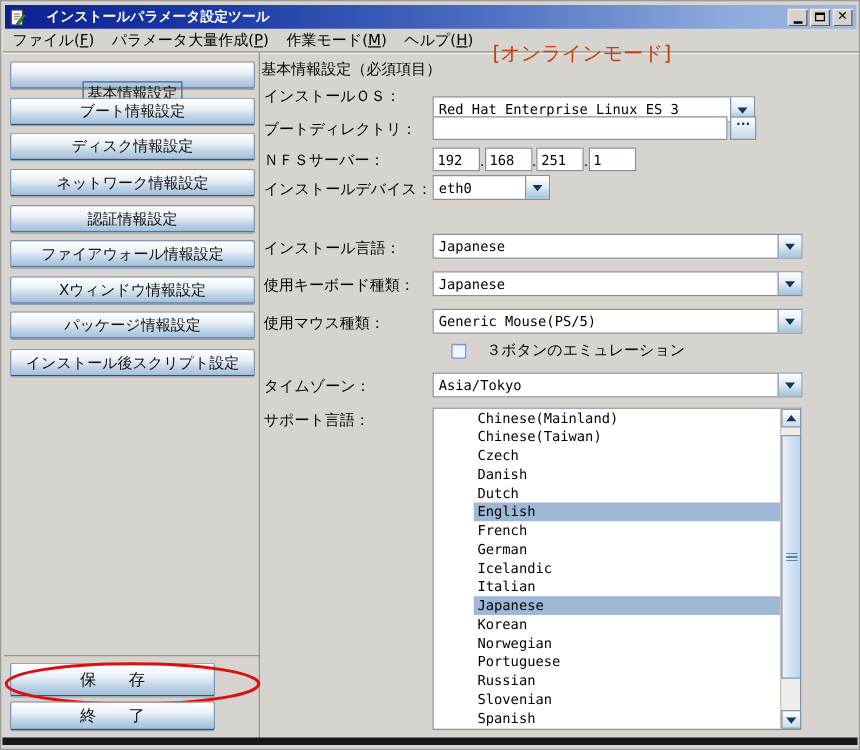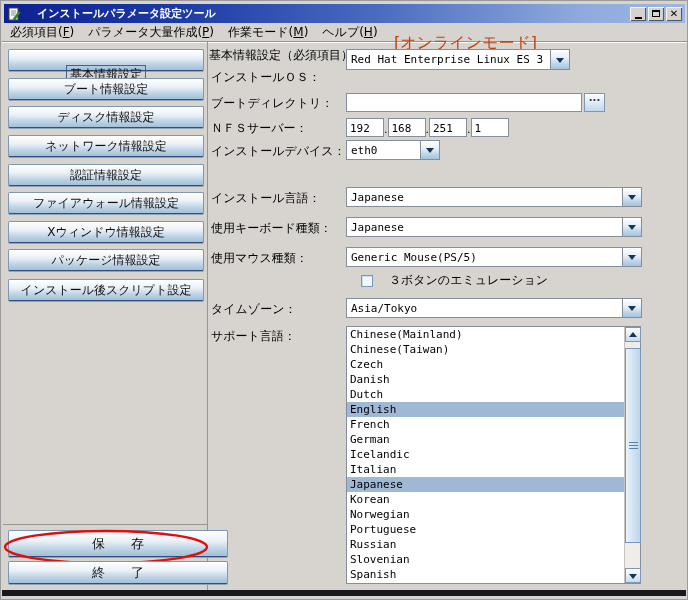--- a/index.html
+++ b/index.html
@@ -58,37 +58,37 @@
   .nfs { position:absolute; left:345px; top:117px; display:flex; align-items:flex-end; gap:0; }
   .octet { width:38px; height:19px; background:#fff; border:1px solid #848f9b;
     font-family:"DejaVu Sans Mono","Liberation Mono",monospace; font-size:11px; padding:3px 0 0 3px; }
   .dot { font-size:11px; padding-bottom:1px; color:#000; }
   .cbrow { position:absolute; left:360px; top:271px; display:flex; align-items:center; gap:16px; font-size:12px; color:#000; }
   .cb { width:12px; height:12px; background:#f2f7fb; border:1px solid #7a96b8;
     box-shadow:inset 1px 1px 0 #cdddec; }
   
   .listbox { position:absolute; left:345px; top:325px; width:295px; height:258px;
     background:#fff; border:1px solid #848f9b; }
-  .lrows { position:absolute; left:0; top:0; right:16px; bottom:0; overflow:hidden; }
+  .lrows { position:absolute; left:0; top:0; right:16px; bottom:0; overflow:hidden;padding-left:32px; }
   .lrow { height:15px; line-height:15px; font-family:"DejaVu Sans Mono","Liberation Mono",monospace;
     font-size:11px; padding-left:3px; color:#000; white-space:nowrap; }
   .lrow.selected { background:#9fb8d6; }
   .scroll { position:absolute; right:0; top:0; width:16px; height:100%; background:#efede9;
     border-left:1px solid #c7c3bc; }
   .sbtn { position:absolute; left:0; width:16px; height:15px;
     background:linear-gradient(180deg,#fdfeff,#c9dcec); border:1px solid #7f97b2;
     display:flex; align-items:center; justify-content:center; }
   .sbtn.up { top:0; } .sbtn.down { bottom:0; }
   .sthumb { position:absolute; left:0; top:21px; width:16px; height:195px;
     background:linear-gradient(90deg,#eaf3fa 0%,#cfe2f2 55%,#bdd6ea 100%);
     border:1px solid #7a96b8; display:flex; align-items:center; justify-content:center; }
   .grip { width:9px; height:8px;
     background:repeating-linear-gradient(180deg,#5b82ad 0 1px,transparent 1px 3px); }
   
-  .action-btn { position:absolute; left:7px; width:220px;
+  .action-btn { position:absolute; left:7px; width:164px;
     background:linear-gradient(180deg,#ffffff 0%,#eaf1f7 40%,#bed3e5 72%,#a2c0d9 100%);
     border:1px solid #7f97b2; border-bottom-color:#32507b; border-radius:2px;
     box-shadow:0 1px 0 #8fa3ba;
     display:flex; align-items:center; justify-content:center; font-size:13px; color:#101010; }
   .annot { position:absolute; left:1px; top:527px; width:208px; height:38px; pointer-events:none; }
 </style>
 </head>
 <body>
 
 <div class="win">
@@ -109,21 +109,21 @@
       <div class="wb">
           <span class="max-glyph"></span>
         </div>
       <div class="wb">
           <span class="close-glyph">✕</span>
         </div>
     </div>
   </div>
 
   <div class="menubar">
-    <span class="menu-item"><span>必須項目(</span><u>F</u><span>)</span></span>
+    <span class="menu-item"><span>ファイル(</span><u>F</u><span>)</span></span>
     <span class="menu-item"><span>パラメータ大量作成(</span><u>P</u><span>)</span></span>
     <span class="menu-item"><span>作業モード(</span><u>M</u><span>)</span></span>
     <span class="menu-item"><span>ヘルプ(</span><u>H</u><span>)</span></span>
   </div>
 
   <div class="v-divider"></div>
   <div class="h-divider"></div>
 
   <div class="side-btn active" style="top:48px">
       <span class="inner">基本情報設定</span>
@@ -150,21 +150,21 @@
       <span class="inner">パッケージ情報設定</span>
     </div>
   <div class="side-btn" style="top:278px">
       <span class="inner">インストール後スクリプト設定</span>
     </div>
 
   <div class="sec-title">基本情報設定（必須項目）</div>
   <div class="mode-badge">[オンラインモード]</div>
 
   <div class="flabel" style="top:68px">インストールＯＳ：</div>
-  <div class="combo" style="left:345px; top:48px; width:224px; height:21px">
+  <div class="combo" style="left:345px; top:76px; width:258px; height:21px">
     <span class="val">Red Hat Enterprise Linux ES 3</span>
     <span class="dd">
         <span class="tri-down"></span>
       </span>
   </div>
 
   <div class="flabel" style="top:94px">ブートディレクトリ：</div>
   <div class="tfield" style="left:345px; top:92px; width:236px; height:19px"></div>
   <div class="mini-btn" style="left:583px; top:92px; width:21px; height:19px">...</div>
 

